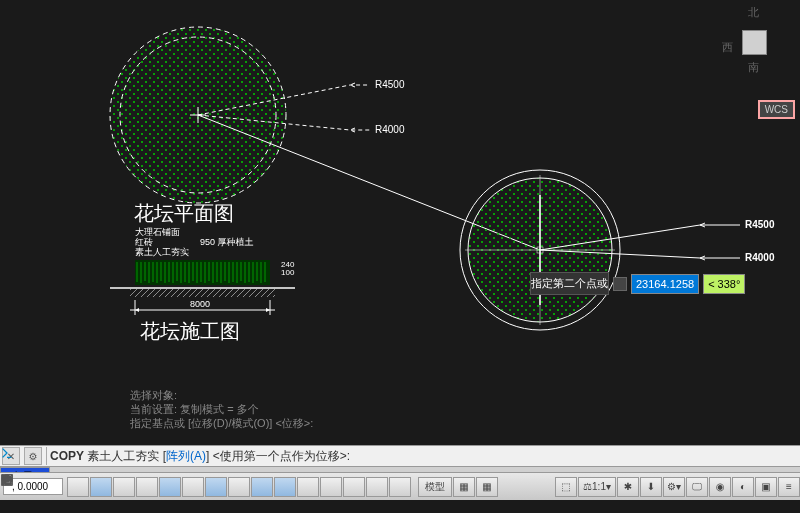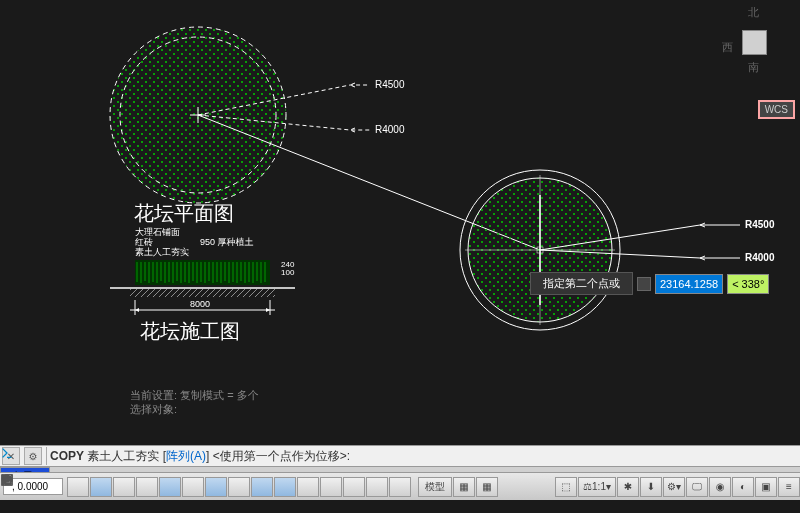--- a/index.html
+++ b/index.html
@@ -5,21 +5,21 @@
 *{margin:0;padding:0;box-sizing:border-box;font-family:"Microsoft YaHei",sans-serif}
 body{width:800px;height:513px;background:#1a1a1a;overflow:hidden;position:relative}
 .canvas{position:absolute;top:0;left:0;width:800px;height:440px;background:#1a1a1a}
 svg{position:absolute;top:0;left:0}
 .viewcube{position:absolute;top:5px;right:10px;width:70px;height:70px}
 .viewcube-label{position:absolute;color:#666;font-size:11px}
 .vc-n{top:0;left:28px}.vc-w{top:35px;left:2px}.vc-s{bottom:0;left:28px}
 .viewcube-face{position:absolute;top:25px;left:22px;width:25px;height:25px;background:#d0d0d0;border:1px solid #888}
 .wcs{position:absolute;top:100px;right:5px;background:#444;color:#ccc;font-size:10px;padding:2px 5px;border:2px solid #fca5a5}
 .dyn-input{position:absolute;top:272px;left:530px;display:flex;gap:4px;align-items:center}
-.dyn-label{background:#333;color:#fff;font-size:11px;padding:3px 12px;border:1px solid #555}
+.dyn-label{background:#333;color:#fff;font-size:11px;padding:3px 0;border:1px solid #555}
 .dyn-icon{width:14px;height:14px;background:#444;border:1px solid #666}
 .dyn-value{background:#bef264;color:#000;font-size:11px;padding:3px 4px;border:1px solid #888}
 .dyn-value.sel{background:#0078d7;color:#fff}
 .info-area{position:absolute;top:388px;left:130px;color:#888;font-size:11px;line-height:14px}
 .cmdbar{position:absolute;top:445px;left:0;width:800px;height:22px;background:#f0f0f0;display:flex;align-items:center;border-top:1px solid #999;border-bottom:1px solid #999}
 .cmd-btn{width:18px;height:18px;background:#e0e0e0;border:1px solid #aaa;margin:0 2px;display:flex;align-items:center;justify-content:center;font-size:10px;color:#555}
 .cmd-sep{width:4px;height:18px;border-left:1px solid #aaa;margin-left:2px}
 .cmd-text{font-size:12px;color:#333;margin-left:0;display:flex;align-items:center}
 .cmd-text .kw{color:#0066cc}
 .cmd-icon{width:14px;height:14px;margin-right:4px}
@@ -136,22 +136,23 @@
 <div class="wcs">WCS</div>
 
 <div class="dyn-input">
   <span class="dyn-label">指定第二个点或</span>
   <span class="dyn-icon"></span>
   <span class="dyn-value sel">23164.1258</span>
   <span class="dyn-value">&lt; 338°</span>
 </div>
 
 <div class="info-area">
+  <div>选择对象:</div>
   <div>当前设置:   复制模式 = 多个</div>
-  <div>选择对象:</div>
+  <div>指定基点或 [位移(D)/模式(O)] &lt;位移&gt;:</div>
 </div>
 
 <div class="cmdbar">
   <div class="cmd-btn">✕</div>
   <div class="cmd-btn">⚙</div>
   <div class="cmd-sep"></div>
   <div class="cmd-text">
     <svg class="cmd-icon" viewBox="0 0 16 16">
         <path d="M3,3 L8,8 L3,13 M8,13 L13,13" stroke="#0088cc" stroke-width="1.5" fill="none"></path>
       </svg>

